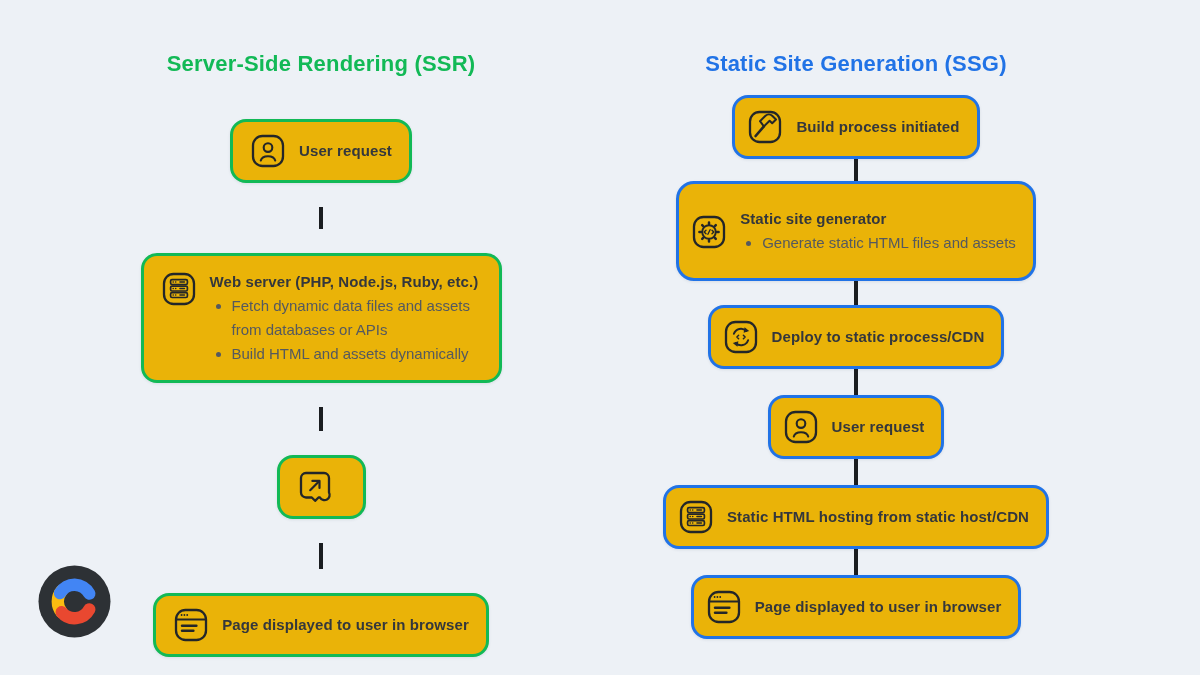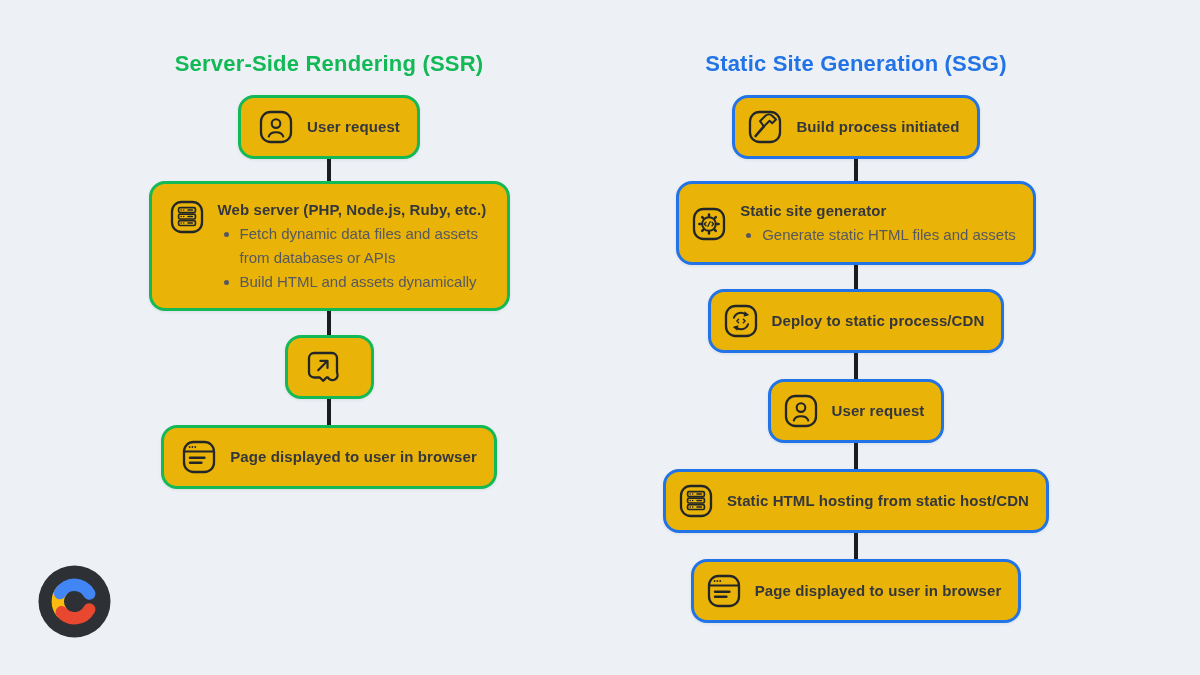--- a/index.html
+++ b/index.html
@@ -6,41 +6,41 @@
   html,body { background:#dfe4ea; }
   .canvas {
     position:relative; width:1200px; height:675px; overflow:hidden;
     background:#edf1f6;
     font-family:"Liberation Sans", sans-serif;
   }
   .column {
     position:absolute; top:50px; width:500px;
     display:flex; flex-direction:column; align-items:center;
   }
-  .column.left  { left:79px; }
+  .column.left  { left:71px;gap:24px; }
   .column.right { left:606px; }
   .col-title {
     font-size:22px; font-weight:700; line-height:28px;
     margin-bottom:17px; letter-spacing:.2px; white-space:nowrap;
   }
   .col-title.green { color:#12b956; }
   .col-title.blue  { color:#2173e6; }
 
   .box {
     background:#eab308; border:3px solid; border-radius:16px;
     display:flex; align-items:center;
     padding:11px 17px; height:64px;
     box-shadow:0 1px 3px rgba(40,60,80,.10);
   }
   .box.green { border-color:#12b956; }
   .box.blue  { border-color:#2173e6;padding-left:12px; }
   .box.multi { align-items:flex-start; height:auto; }
   .box.multi .icon { margin-top:1px; }
   .box.h130 { height:130px; padding-top:14px; }
-  .box.h82  { height:84px;  align-items:center; }
+  .box.h82  { height:100px;  align-items:center;border-radius:18px; }
 
   .icon { width:36px; height:36px; flex:none; margin-right:13px; }
   .icon svg { display:block; width:36px; height:36px; }
 
   .label, .box-title {
     color:#34373c; font-size:15px; font-weight:700;
     line-height:24px; white-space:nowrap; letter-spacing:.1px;
   }
   .bullets {
     list-style:disc; margin:0; padding-left:22px;

